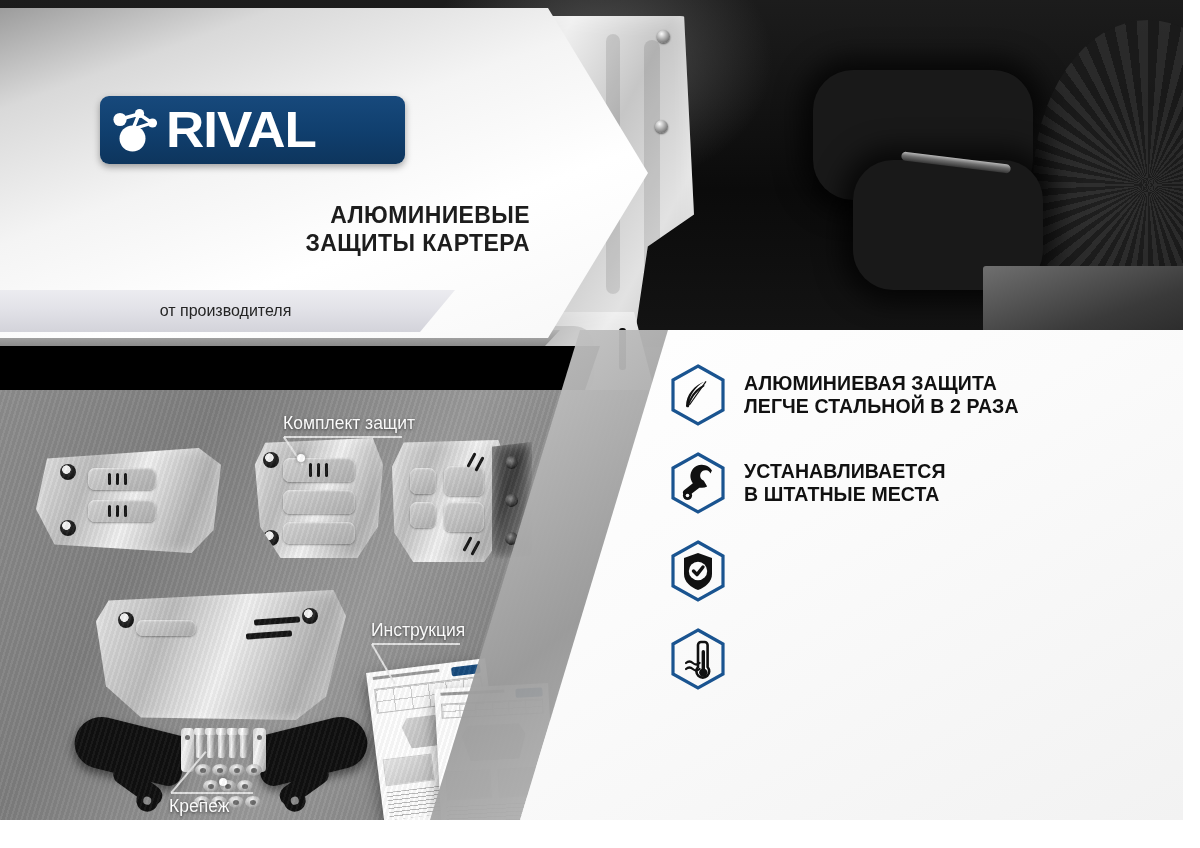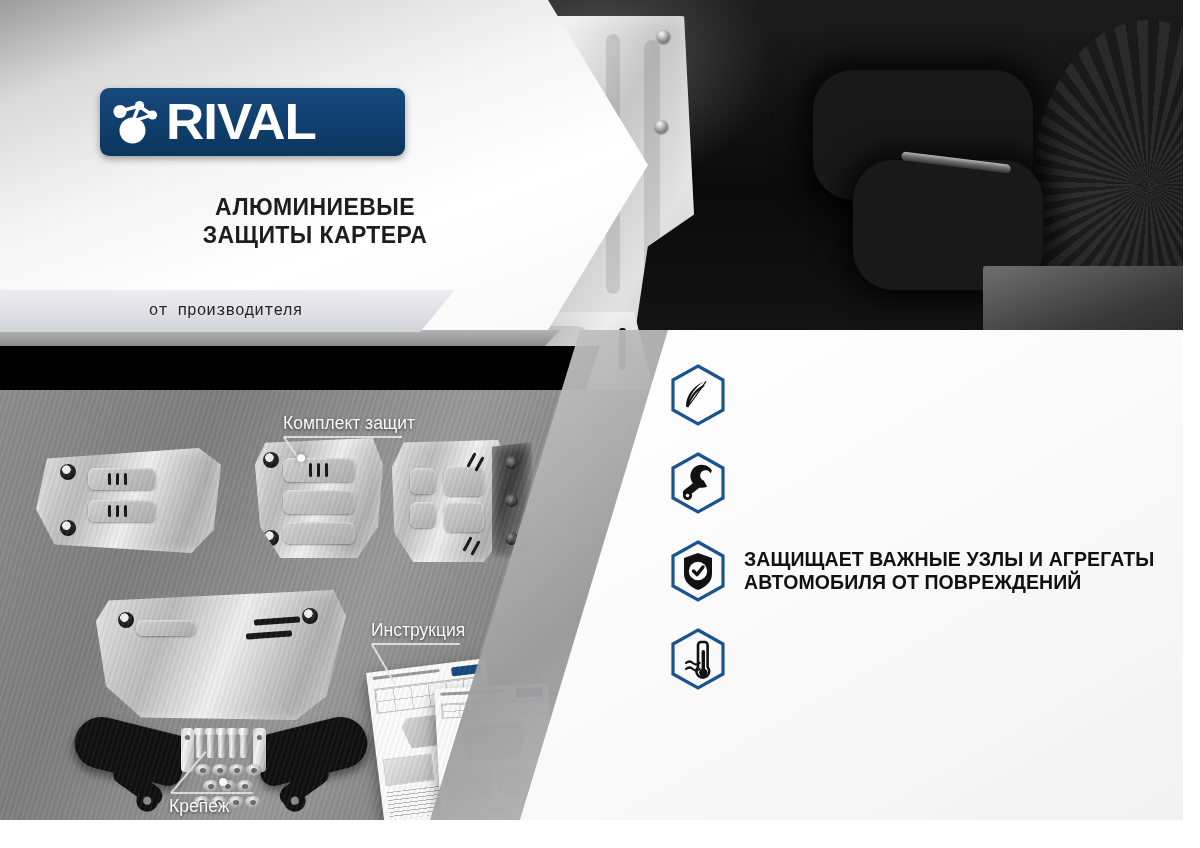--- a/index.html
+++ b/index.html
@@ -176,21 +176,21 @@
     position:absolute; left:5%; width:90%;
     background:repeating-linear-gradient(180deg,#b9b9b9 0 1px,transparent 1px 4px);
   }
   .sheet .s-plate{
     position:absolute; background:linear-gradient(130deg,#d7d7d7,#a9a9a9);
     clip-path:polygon(10% 0,90% 0,100% 30%,88% 100%,12% 100%,0 30%);
   }
 
   
   .headpanel{
-    position:absolute; left:0; top:0; width:648px; height:330px;
+    position:absolute; left:0; top:8px; width:648px; height:330px;
     background:linear-gradient(160deg,#9c9c9c 0%,#d9d9d9 18%,#f4f4f4 42%,#ffffff 66%,#f7f7f7 100%);
     clip-path:polygon(0 0, 548px 0, 648px 165px, 548px 330px, 0 330px);
     box-shadow:0 4px 14px rgba(0,0,0,.35);
   }
   
   .logo{
     position:absolute; left:100px; top:88px; width:305px; height:68px;
     background:linear-gradient(180deg,#17497c 0%,#103f6e 52%,#0d355d 100%);
     border-radius:9px;
     box-shadow:0 3px 7px rgba(0,0,0,.35);
@@ -198,32 +198,32 @@
   }
   .logo-mark{ width:62px; height:56px; margin-left:6px; flex:0 0 auto; }
   .logo-word{
     color:#ffffff; font-weight:bold; font-size:50px; letter-spacing:-1px;
     font-family:"Liberation Sans", sans-serif;
     transform:scaleX(1.06); transform-origin:left center;
     margin-left:-2px;
   }
   .head-title{
     position:absolute; left:100px; top:193px; width:430px;
-    text-align:center;
+    text-align:right;
     font-size:23px; font-weight:bold; line-height:1.22;
     color:#1d1d1d; letter-spacing:.4px;
   }
   .subband{
     position:absolute; left:0; top:290px; width:455px; height:42px;
     background:linear-gradient(180deg,#ececf0 0%,#e2e2e8 45%,#d3d3da 100%);
     clip-path:polygon(0 0, 455px 0, 420px 42px, 0 42px);
     display:flex; align-items:center; justify-content:center;
     box-shadow:0 2px 6px rgba(0,0,0,.18);
   }
-  .subband span{ font-size:16px; color:#242424; margin-right:4px;font-family:Liberation Mono, monospace; }
+  .subband span{ font-size:16px; color:#242424; margin-right:4px; }
 
   
   .greybar{
     position:absolute; left:0; top:330px; width:560px; height:16px;
     background:linear-gradient(180deg,#b4b4b4,#8b8b8b);
     clip-path:polygon(0 0,560px 0,545px 16px,0 16px);
   }
   .blackband{
     position:absolute; left:0; top:346px; width:600px; height:44px;
     background:#000;
@@ -457,46 +457,50 @@
       <div class="blist">
 
         <div class="brow">
           <div class="hex">
             <svg viewBox="0 0 56 62" width="56" height="62">
               <polygon points="28,2 53,16 53,46 28,60 3,46 3,16" fill="none" stroke="#1a5490" stroke-width="3.2"></polygon>
               <path d="M36 17 C24 21 16 31 16 42 C16 43.6 18.6 43.8 19 42.4 C20.6 36 25.4 28 34 22.6 C35 22 34.4 20.8 33.4 21.2 C26 24.4 21 31 19 37.4 C21.4 27.6 28.6 20 36 17 Z" fill="#111"></path>
               <path d="M19.4 41 L36 17.4" stroke="#111" stroke-width="1.2" fill="none"></path>
             </svg>
           </div>
+          <div class="blabel">
+            <div>АЛЮМИНИЕВАЯ ЗАЩИТА</div>
+            <div>ЛЕГЧЕ СТАЛЬНОЙ В 2 РАЗА</div>
+          </div>
         </div>
 
         <div class="brow">
           <div class="hex">
             <svg viewBox="0 0 56 62" width="56" height="62">
               <polygon points="28,2 53,16 53,46 28,60 3,46 3,16" fill="none" stroke="#1a5490" stroke-width="3.2"></polygon>
               <path d="M38.5 15.5 a11.5 11.5 0 1 0 3.2 16.2 l-5.6-3.4 a5.4 5.4 0 1 1 2.4-9.6 z" fill="#111" transform="rotate(28 34 24)"></path>
               <rect x="12" y="33" width="20" height="7.5" rx="3.4" fill="#111" transform="rotate(-38 22 37)"></rect>
               <circle cx="17.5" cy="43.5" r="4.6" fill="#111"></circle>
               <circle cx="17.5" cy="43.5" r="1.8" fill="#f7f7f7"></circle>
             </svg>
           </div>
+          <div class="blabel">
+            <div>УСТАНАВЛИВАЕТСЯ</div>
+            <div>В ШТАТНЫЕ МЕСТА</div>
+          </div>
         </div>
 
         <div class="brow">
           <div class="hex">
             <svg viewBox="0 0 56 62" width="56" height="62">
               <polygon points="28,2 53,16 53,46 28,60 3,46 3,16" fill="none" stroke="#1a5490" stroke-width="3.2"></polygon>
               <path d="M28 13 L42 18 V34 C42 42 35 47.5 28 50 C21 47.5 14 42 14 34 V18 Z" fill="#111"></path>
               <circle cx="28" cy="31" r="9.2" fill="#fbfbfb"></circle>
               <path d="M23.5 31 L27 34.6 L33 27" stroke="#111" stroke-width="3.4" fill="none" stroke-linecap="round" stroke-linejoin="round"></path>
             </svg>
-          </div>
-          <div class="blabel">
-            <div>ЗАЩИЩАЕТ ВАЖНЫЕ УЗЛЫ И АГРЕГАТЫ</div>
-            <div>АВТОМОБИЛЯ ОТ ПОВРЕЖДЕНИЙ</div>
           </div>
         </div>
 
 
         <div class="brow">
           <div class="hex">
             <svg viewBox="0 0 56 62" width="56" height="62">
               <polygon points="28,2 53,16 53,46 28,60 3,46 3,16" fill="none" stroke="#1a5490" stroke-width="3.2"></polygon>
               <path d="M31 14 h3.6 a3 3 0 0 1 3 3 v22 a6.4 6.4 0 1 1 -9.6 0 v-22 a3 3 0 0 1 3 -3 z" fill="none" stroke="#111" stroke-width="2.6"></path>
               <rect x="31.6" y="22" width="3.4" height="20" rx="1.7" fill="#111"></rect>

